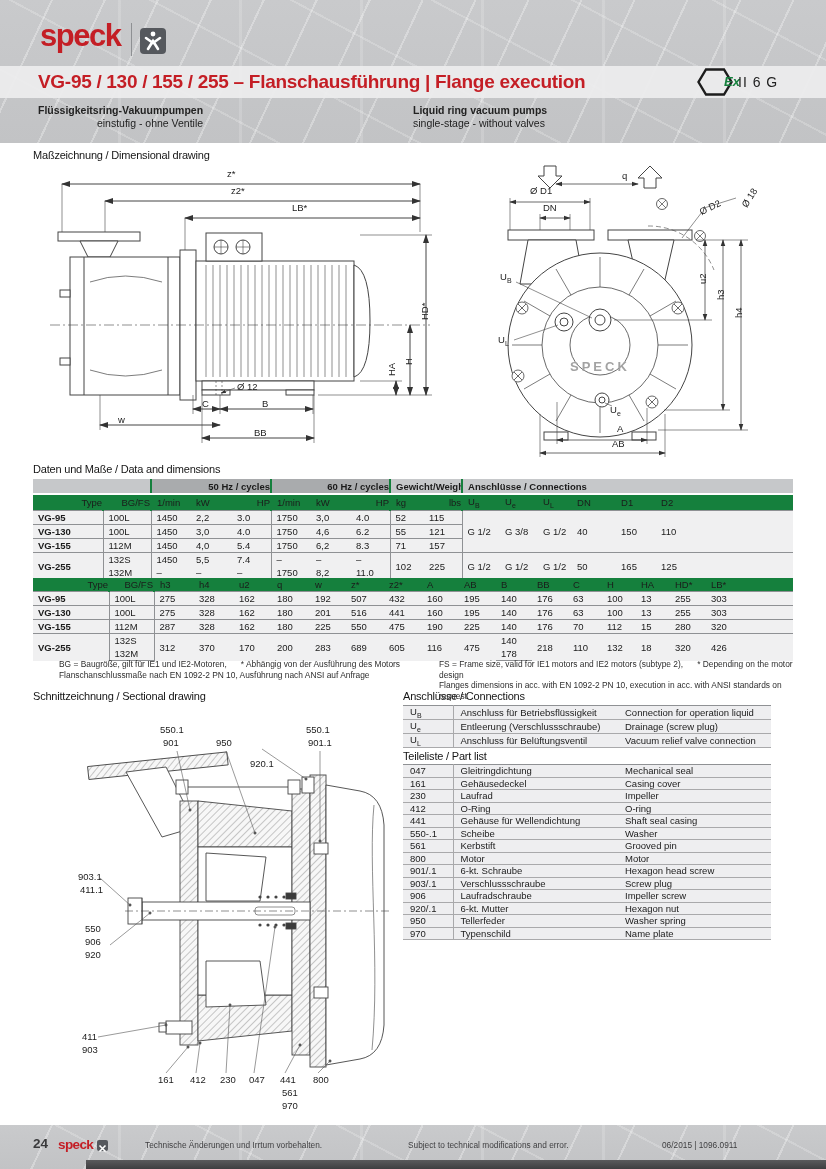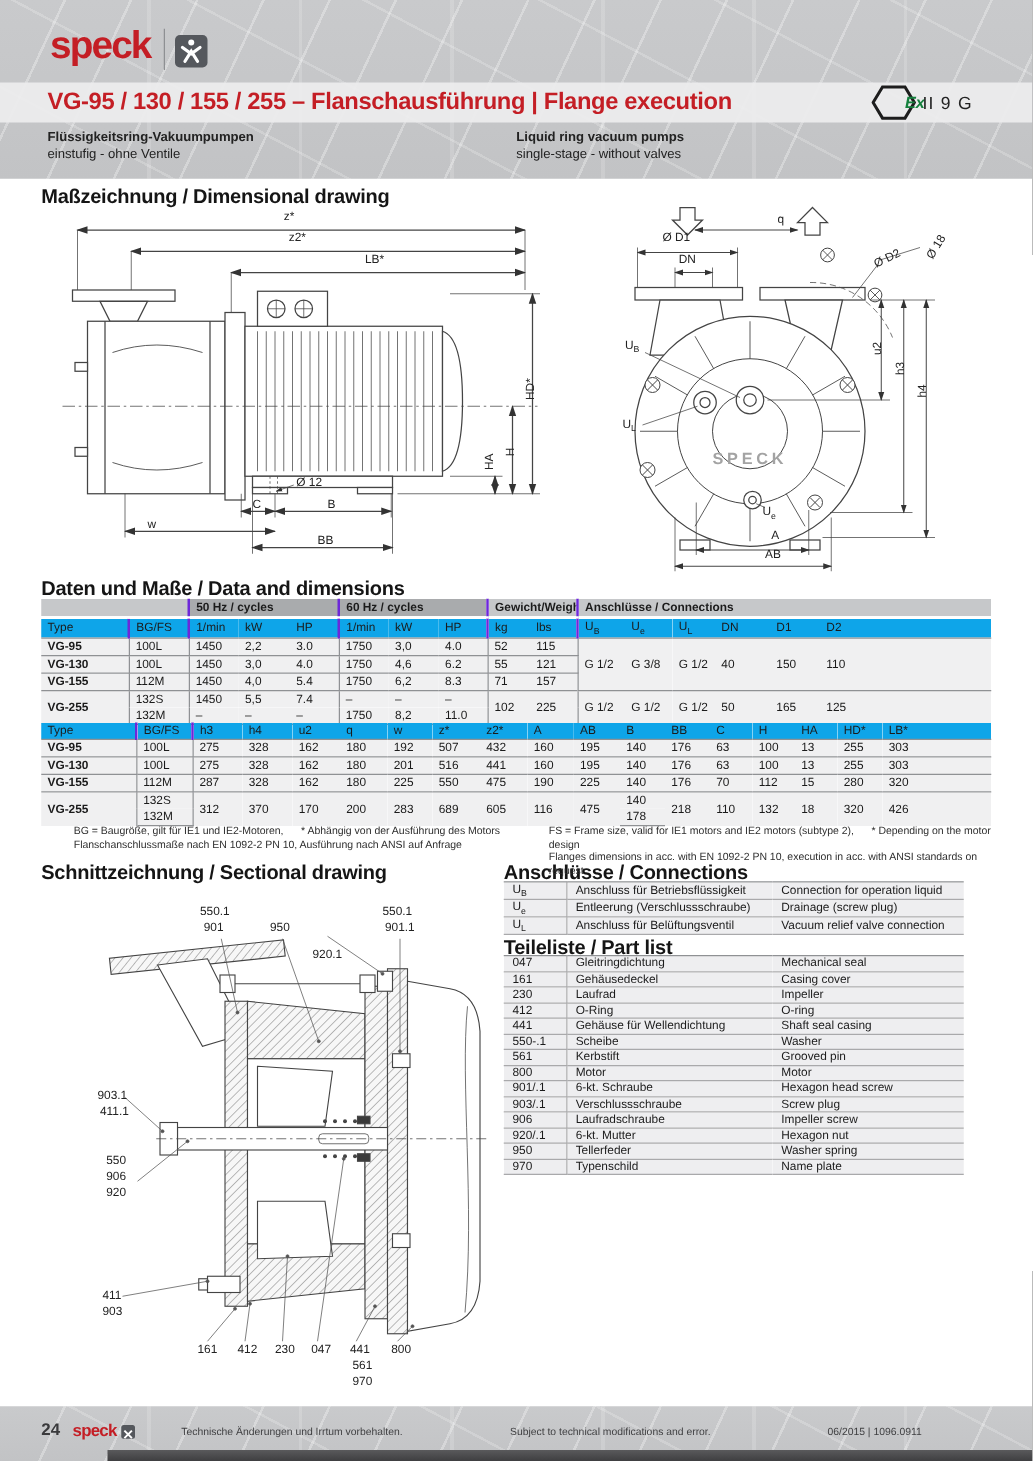--- a/index.html
+++ b/index.html
@@ -17,44 +17,44 @@
   .xbox{position:absolute;left:140px;top:28px;width:26px;height:26px;border-radius:4px;background:#55585d;}
   .band{position:absolute;left:0;top:66px;width:826px;height:32px;background:rgba(236,236,237,.95);}
   .doc-title{position:absolute;left:38px;top:0;line-height:32px;font-size:19px;font-weight:700;color:#c41e25;letter-spacing:-.3px;white-space:nowrap;}
   .ex-wrap{position:absolute;left:697px;top:2px;height:28px;}
   .ex-hex{position:absolute;left:0;top:0;}
   .ex-sym{position:absolute;left:7px;top:6px;font-size:13px;font-weight:700;font-style:italic;color:#15803d;margin-left:20px;}
   .ex-mark{position:absolute;left:41px;top:6px;font-size:14px;font-weight:500;color:#222;letter-spacing:1px;white-space:nowrap;}
   .sub{position:absolute;top:104px;font-size:10.5px;line-height:13px;color:#222;}
   .sub b{display:block;}
   
-  .h-sec{position:absolute;font-size:16px;font-weight:700;letter-spacing:-.2px;color:#151515;white-space:nowrap;}
+  .h-sec{position:absolute;font-size:11px;font-weight:400;letter-spacing:-.2px;color:#151515;white-space:nowrap;}
   
   .draw{position:absolute;}
   .draw svg{display:block;}
   .dlab{position:absolute;font-size:9.5px;line-height:10px;color:#222;white-space:nowrap;}
   .rot{transform:rotate(-90deg);transform-origin:left top;}
   .brandmark{position:absolute;font-size:13px;font-weight:700;letter-spacing:3px;color:#a3a3a3;}
   sub{font-size:7px;}
   
   table{border-collapse:collapse;table-layout:fixed;}
   td{overflow:hidden;white-space:nowrap;}
   .t1{position:absolute;left:33px;top:479px;width:760px;font-size:9.5px;}
   .t2{position:absolute;left:33px;top:578px;width:760px;font-size:9.5px;}
   .t1 td,.t2 td{padding:1px 0 1px 5px;height:11px;vertical-align:middle;}
   .t1 thead .grp td{height:12px;font-weight:700;}
   .gd{background:#a9abad;}
   .gl{background:#c6c8ca;}
   .t1 thead td{border-bottom:2px solid #fff;}
-  .t1 thead .u td,.t2 thead td{background:#0ea5e9;border-bottom:1px solid #8f9194;}
+  .t1 thead .u td,.t2 thead td{background:#15803d;border-bottom:1px solid #8f9194;}
   .t1 tbody td,.t2 tbody td{background:#f0f0f1;border-bottom:1px solid #8f9194;}
   .t1 tbody tr.mid td,.t2 tbody tr.mid td{border-bottom:none;}
   .t1 tbody td.bb,.t2 tbody td.bb{border-bottom:1px solid #8f9194;}
   .vr{border-right:1px solid #8f9194;}
-  .vrw{border-right:2px solid #6d28d9;}
+  .vrw{border-right:2px solid #15803d;text-align:right;}
   .bt{font-weight:700;}
   
   .fn{position:absolute;top:659px;width:365px;font-size:8.4px;line-height:10.5px;color:#2e2e2e;margin-left:26px;}
   .fn .gap{display:inline-block;width:14px;}
   
   .tleg{position:absolute;left:403px;top:705px;width:368px;font-size:9.5px;}
   .tpar{position:absolute;left:403px;top:764px;width:368px;font-size:9.5px;}
   .tleg td,.tpar td{background:#eeeef0;border-bottom:1px solid #a9a9ab;border-top:1px solid #fbfbfc;padding:0 0 0 7px;height:11.5px;vertical-align:middle;}
   .tleg tr:first-child td,.tpar tr:first-child td{border-top:1px solid #8f9194;}
   .tleg td.sym,.tpar td.no{border-right:1px solid #a9a9ab;}
@@ -80,24 +80,24 @@
         <path d="M6,10 L13,15 L20,10 M8,21 L13,13 L18,21" stroke="#fff" stroke-width="2.6" fill="none" stroke-linecap="round"></path>
       </svg>
     </div>
     <div class="band">
       <div class="doc-title">VG-95 / 130 / 155 / 255 – Flanschausführung | Flange execution</div>
       <div class="ex-wrap">
         <svg class="ex-hex" width="36" height="28" viewBox="0 0 36 28">
           <polygon points="9,1.5 27,1.5 34.5,14 27,26.5 9,26.5 1.5,14" fill="none" stroke="#1d1d1d" stroke-width="2.4"></polygon>
         </svg>
         <span class="ex-sym">Ex</span>
-        <span class="ex-mark">II 9 G</span>
+        <span class="ex-mark">II 6 G</span>
       </div>
     </div>
-    <div class="sub" style="left:38px;">
+    <div class="sub" style="left:38px;text-align:right;">
       <b>Flüssigkeitsring-Vakuumpumpen</b>
       <span>einstufig - ohne Ventile</span>
     </div>
     <div class="sub" style="left:413px;">
       <b>Liquid ring vacuum pumps</b>
       <span>single-stage - without valves</span>
     </div>
   </div>
 
   <div class="h-sec" style="left:33px;top:149px;">Maßzeichnung / Dimensional drawing</div>

